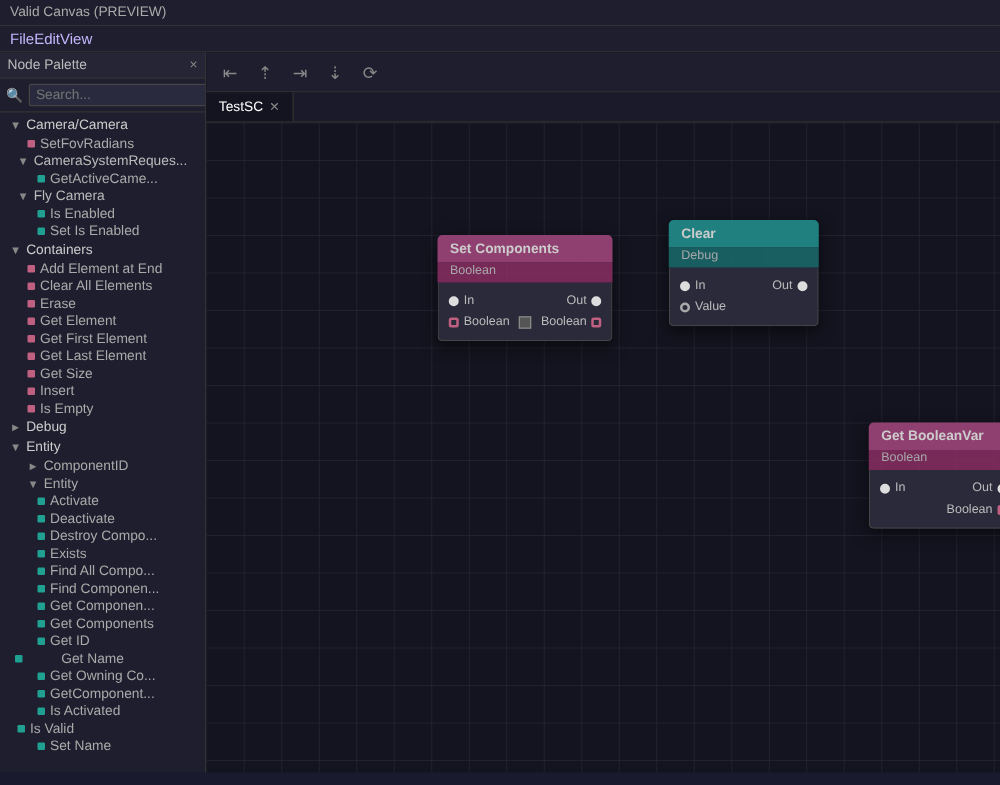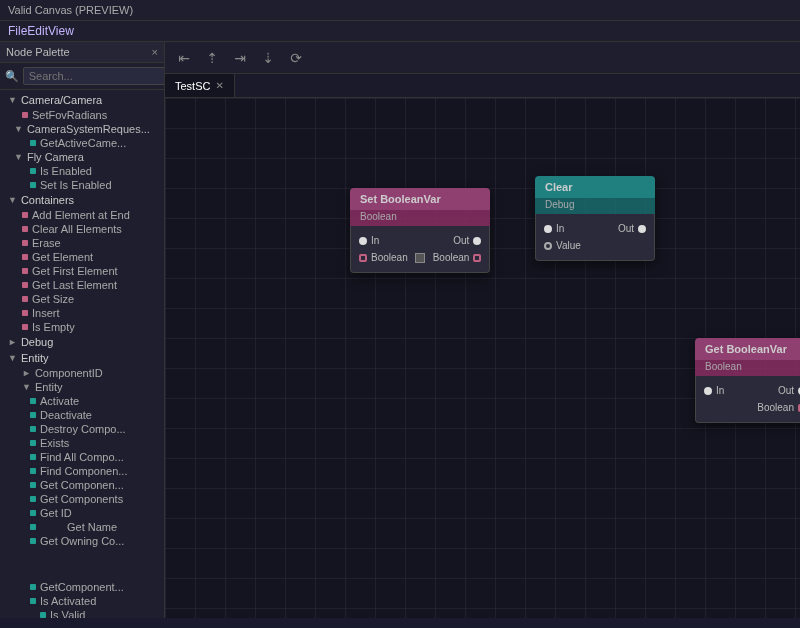--- a/index.html
+++ b/index.html
@@ -433,37 +433,37 @@
         <span>Get Componen...</span>
       </div>
       <div class="tree-item" style="padding-left:30px;">
         <span class="dot dot-teal"></span>
         <span>Get Components</span>
       </div>
       <div class="tree-item" style="padding-left:30px;">
         <span class="dot dot-teal"></span>
         <span>Get ID</span>
       </div>
-      <div class="tree-item" style="padding-left:30px;gap:31px;">
+      <div class="tree-item" style="padding-left:12px;gap:31px;">
         <span class="dot dot-teal"></span>
         <span>Get Name</span>
       </div>
       <div class="tree-item" style="padding-left:30px;">
         <span class="dot dot-teal"></span>
         <span>Get Owning Co...</span>
       </div>
-      <div class="tree-item" style="padding-left:30px;margin-top:32px;">
+      <div class="tree-item" style="padding-left:30px;">
         <span class="dot dot-teal"></span>
         <span>GetComponent...</span>
       </div>
       <div class="tree-item" style="padding-left:30px;">
         <span class="dot dot-teal"></span>
         <span>Is Activated</span>
       </div>
-      <div class="tree-item" style="padding-left:40px;">
+      <div class="tree-item" style="padding-left:14px;">
         <span class="dot dot-teal"></span>
         <span>Is Valid</span>
       </div>
       <div class="tree-item" style="padding-left:30px;">
         <span class="dot dot-teal"></span>
         <span>Set Name</span>
       </div>
 
     </div>
   </div>
@@ -491,21 +491,21 @@
 
         <path d="M 315 165 C 345 165, 345 158, 375 158" stroke="#ddd" stroke-width="2" fill="none"></path>
 
         <path d="M 465 158 C 490 158, 490 300, 700 310" stroke="#ddd" stroke-width="2" fill="none"></path>
 
         <path d="M 465 160 C 600 160, 600 330, 700 330" stroke="#fff" stroke-width="2" fill="none"></path>
       </svg>
 
       <div class="node" id="node-set-boolvar">
         <div class="node-header">
-          <span>Set BooleanVar</span>
+          <span>Set Components</span>
         </div>
         <div class="node-sub" style="background:#903065;">
           <span>Boolean</span>
         </div>
         <div class="node-body">
           <div class="node-row">
             <div class="port">
               <div class="port-dot white filled"></div>
               <span>In</span>
             </div>

